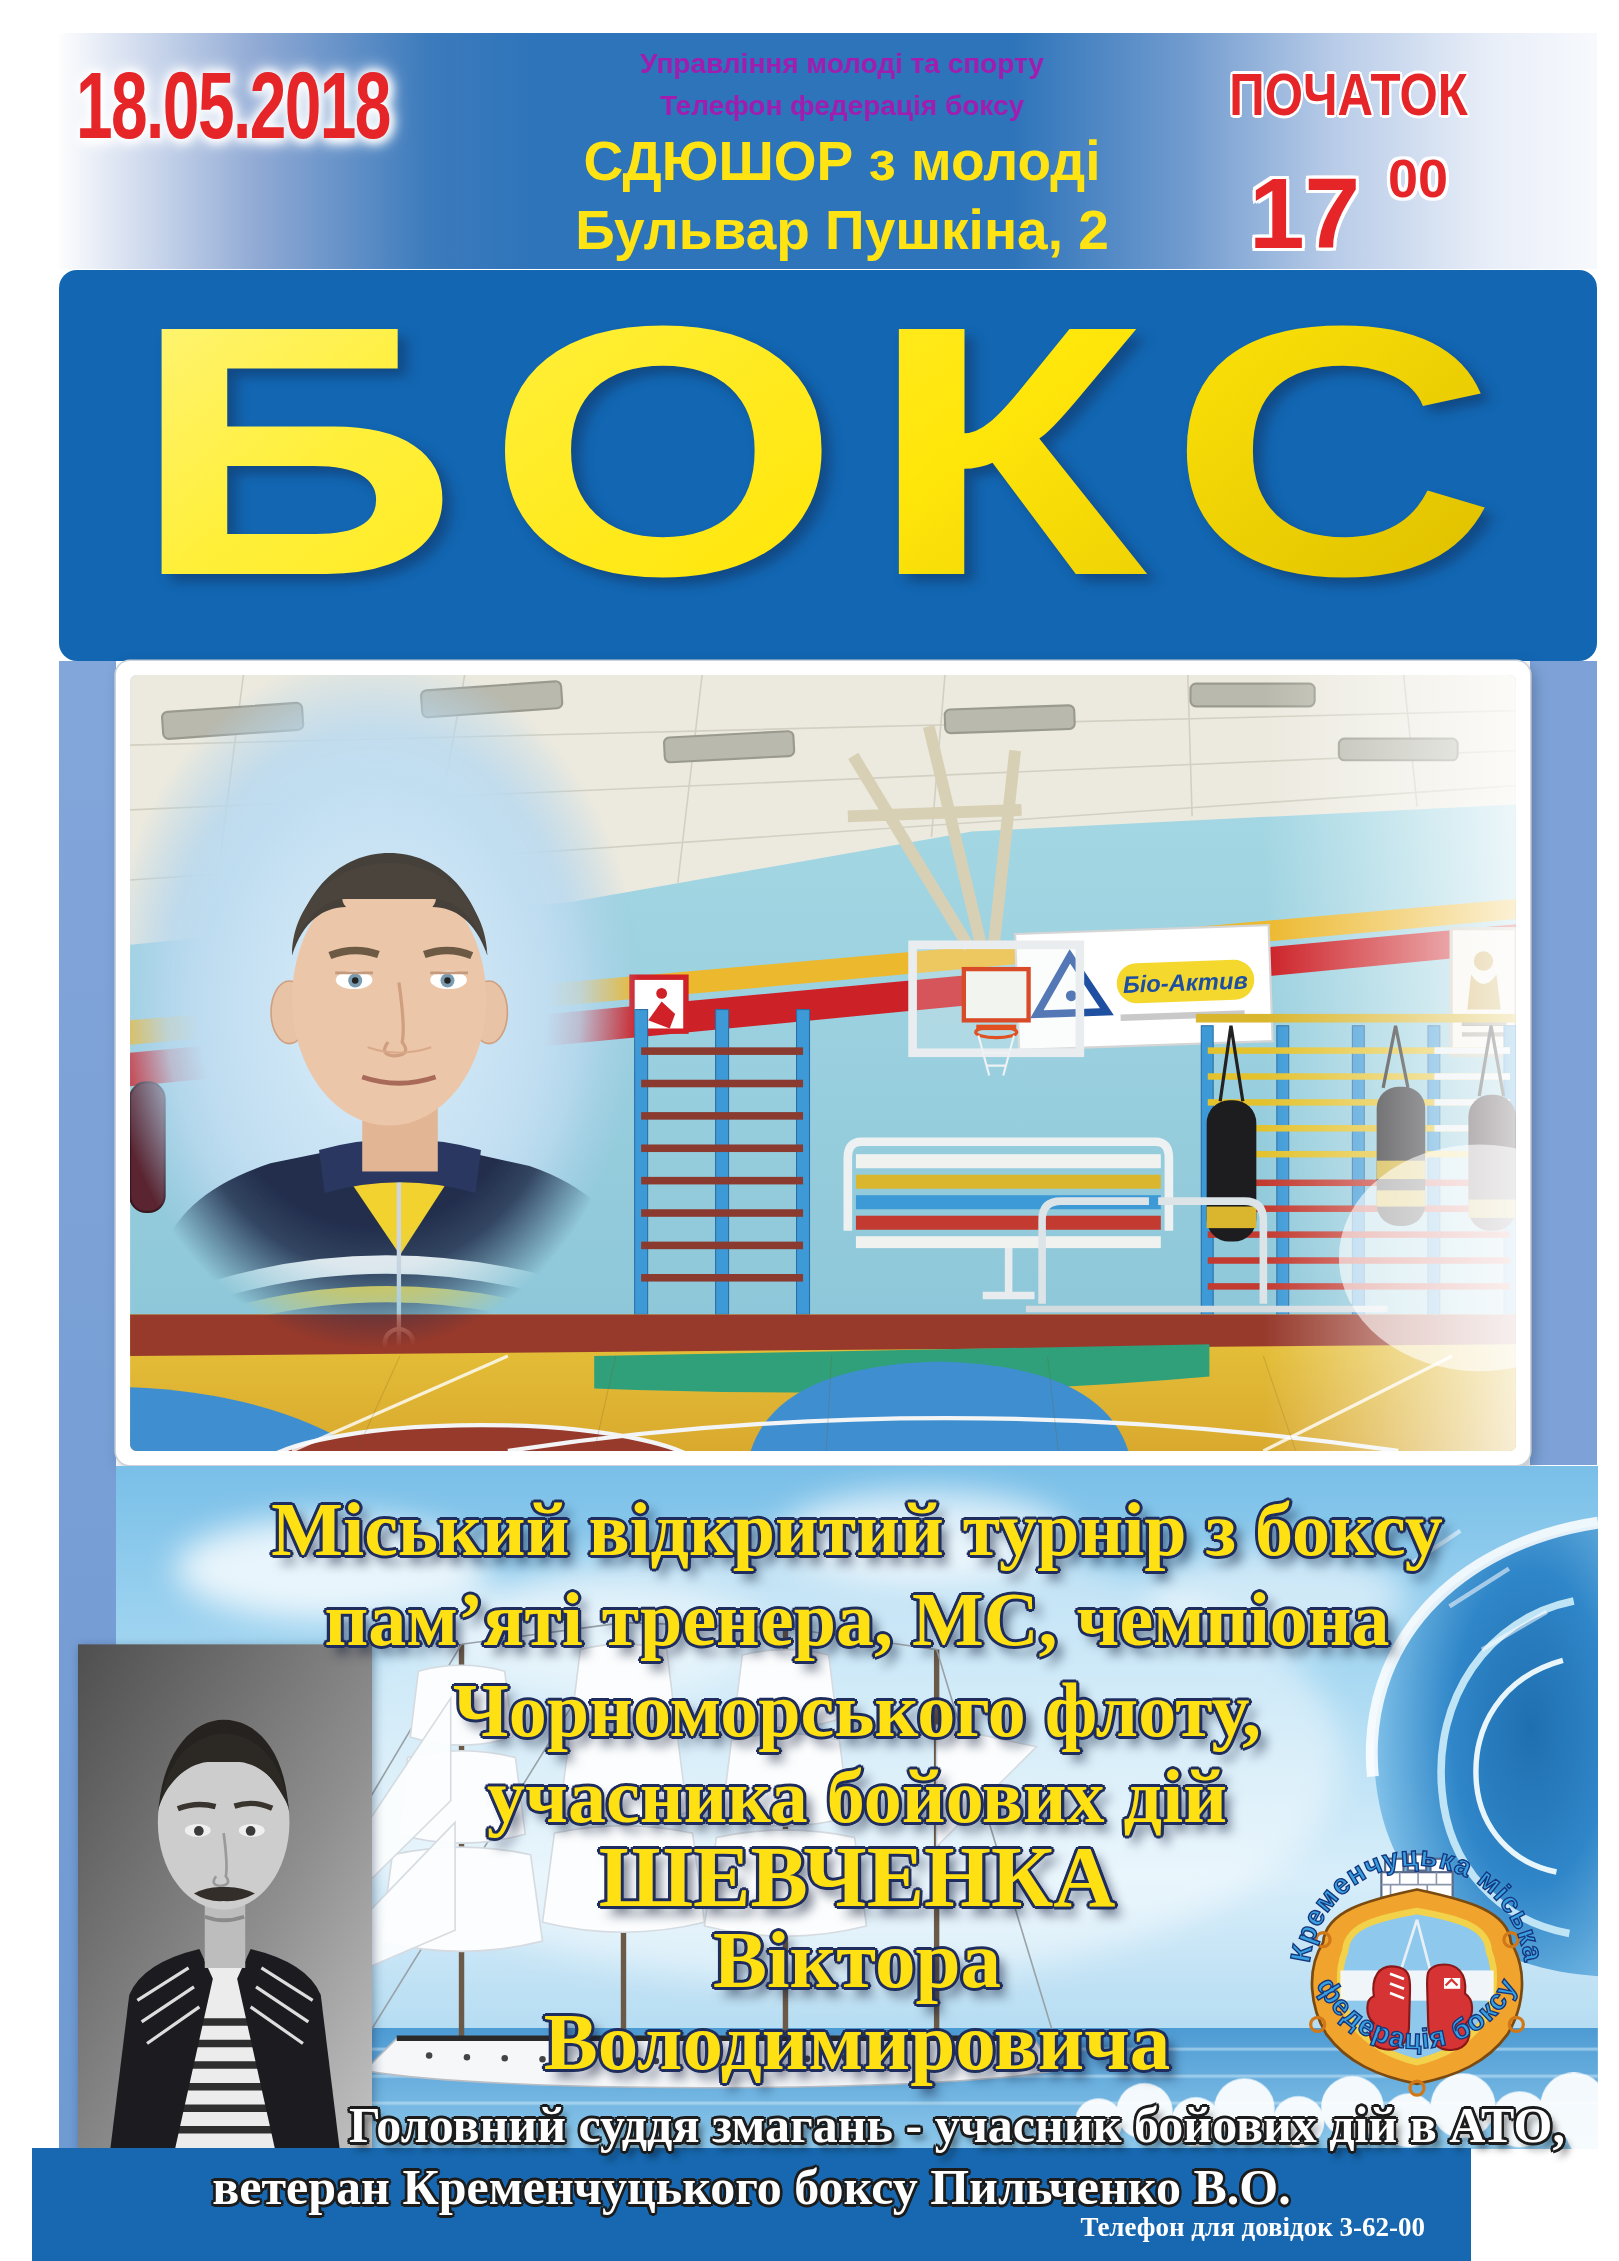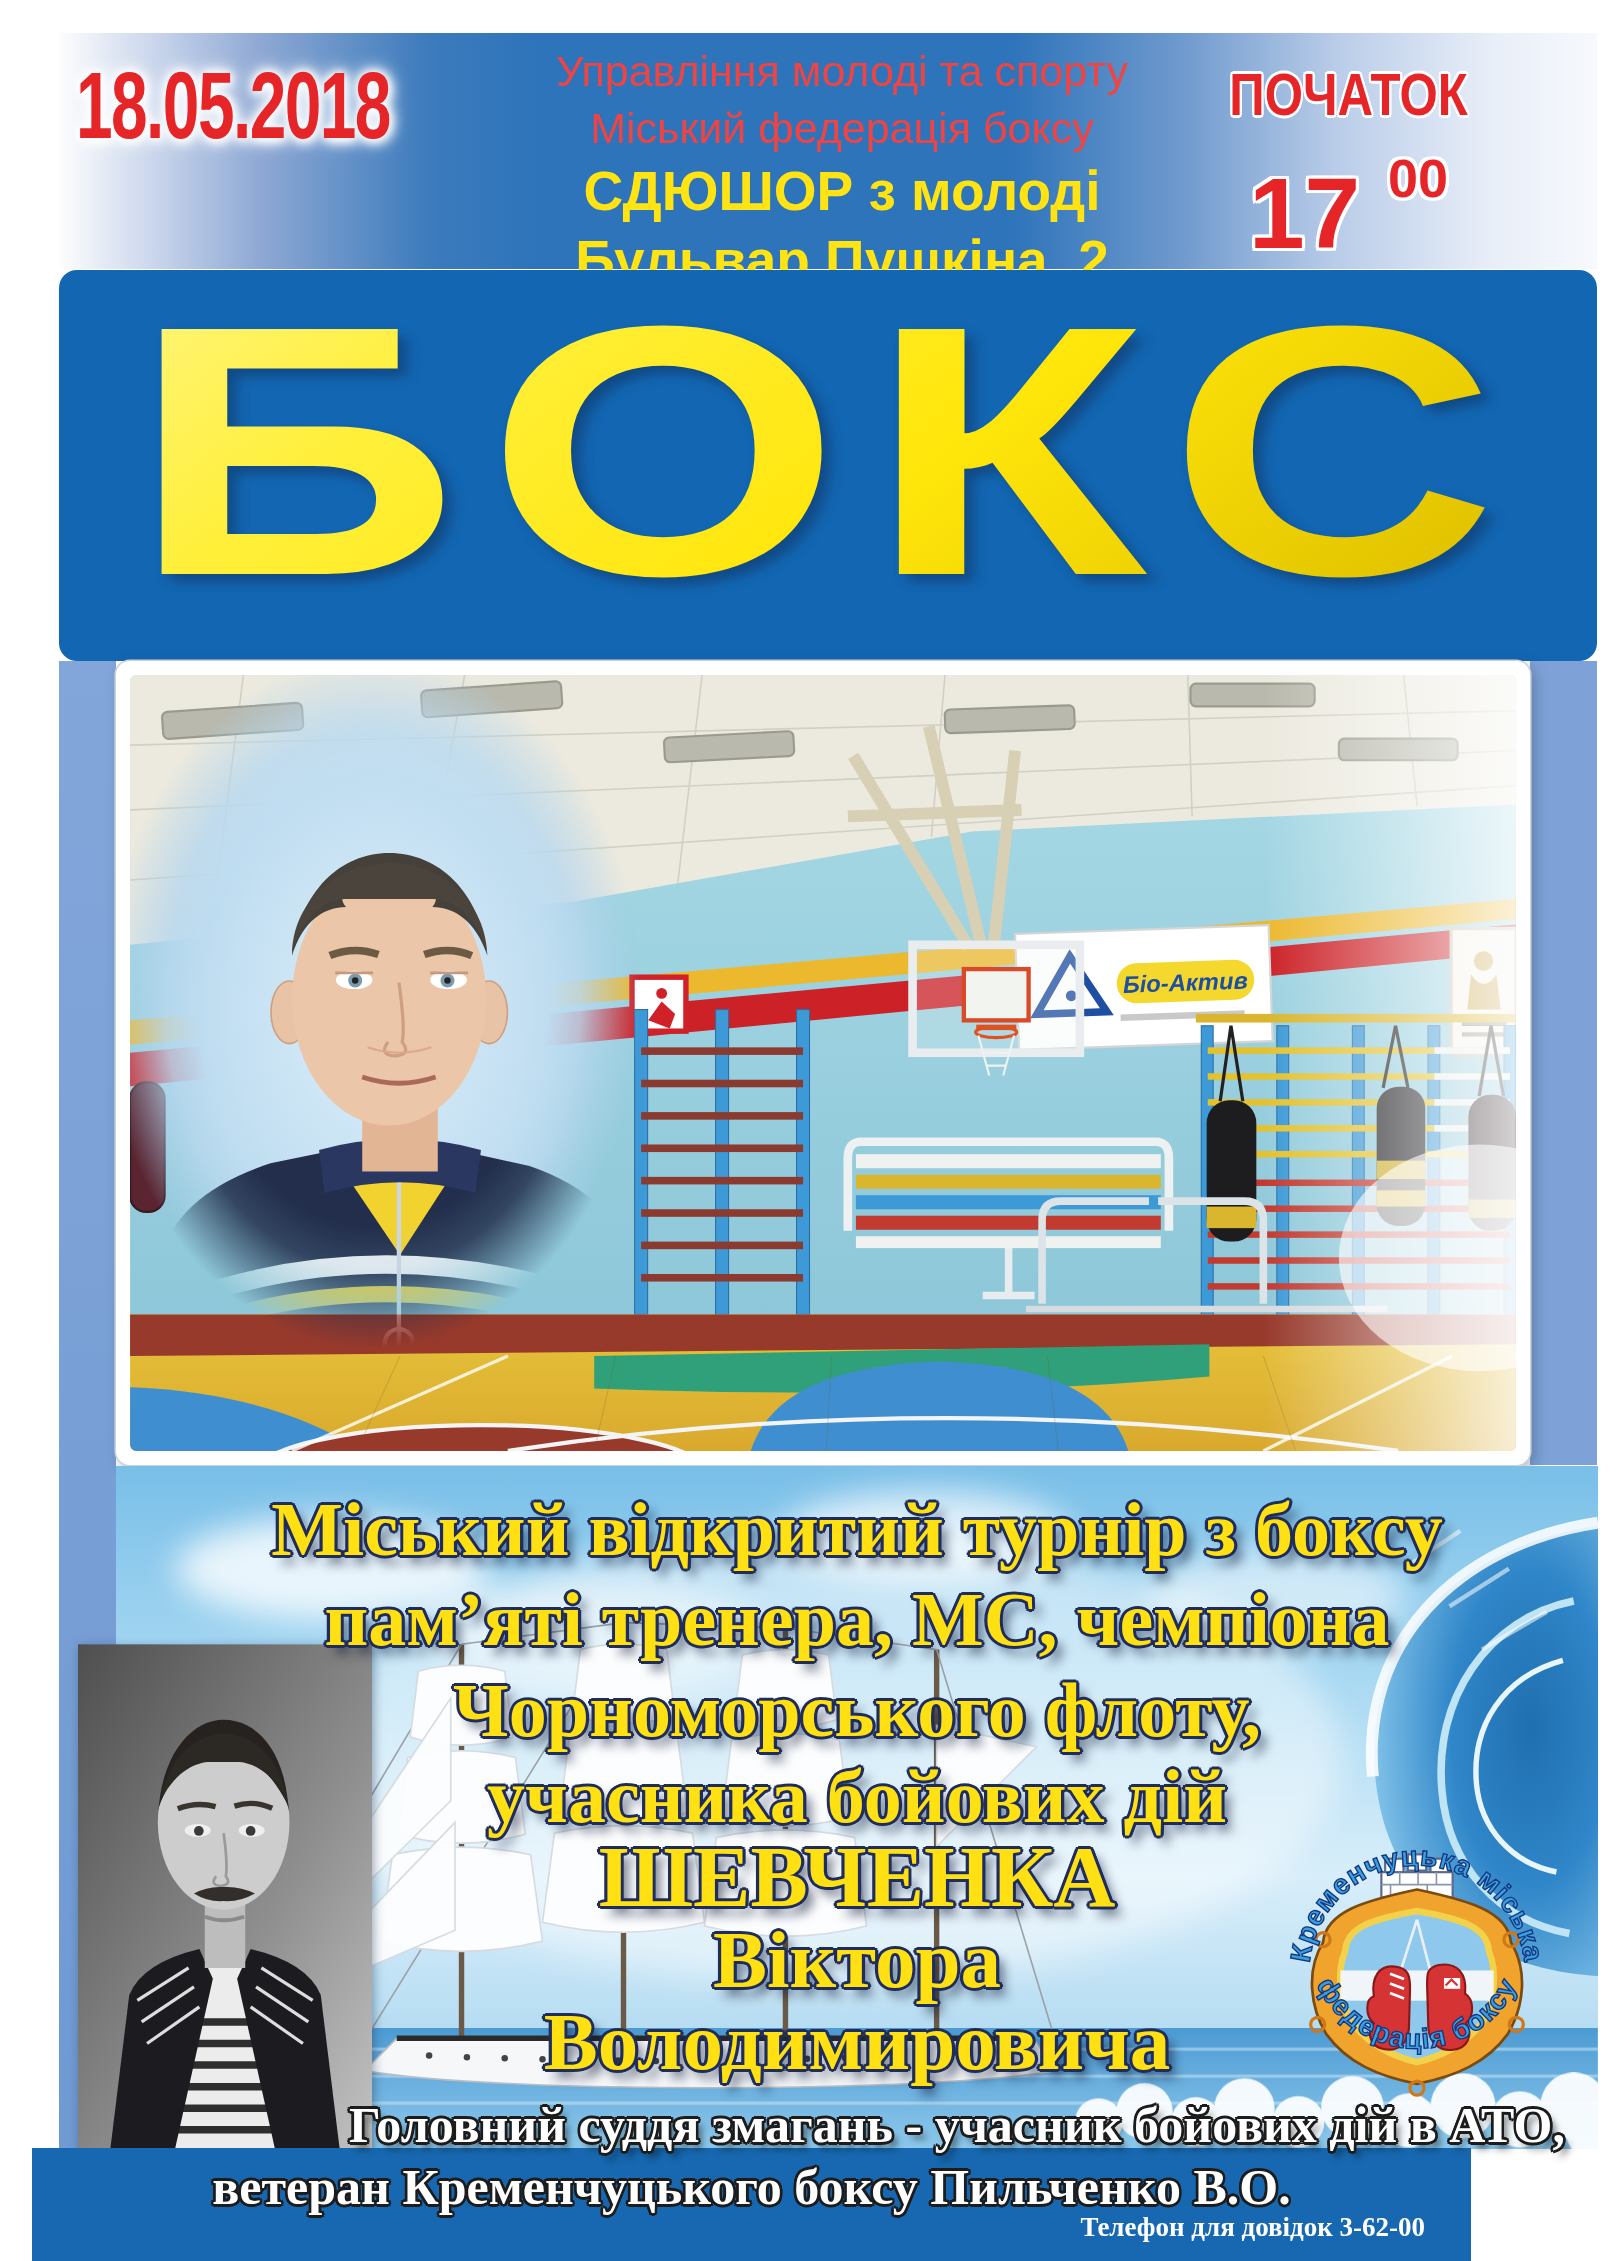--- a/index.html
+++ b/index.html
@@ -7,21 +7,21 @@
         font-family:"Liberation Sans",sans-serif;}
   .abs{position:absolute;}
 
   
   .header-band{left:59px;top:33px;width:1538px;height:236px;
     background:linear-gradient(90deg,#fdfdfe 0%,#cbd7ec 6%,#8fa9d4 13%,#3c7bbc 24%,#2e74ba 31%,#2e74ba 62%,#6f9ace 73%,#b9cce8 83%,#e8eef8 93%,#f7f9fd 100%);}
   .date-txt{left:76px;top:52px;font-size:94px;font-weight:bold;color:#e52528;
     letter-spacing:-2.2px;transform:scaleX(.70);transform-origin:left top;white-space:nowrap;
     text-shadow:0 0 9.7px #fff,0 0 17.3px #fff,0 0 26px rgba(255,255,255,.95),3.2px 3.2px 14px rgba(255,255,255,.95);}
   .org-block{left:464px;top:50px;width:756px;text-align:center;line-height:1;}
-  .org-line{font-weight:normal;font-size:43px;color:#ef4444;margin-bottom:14px;}
+  .org-line{font-weight:bold;font-size:28px;color:#a21caf;margin-bottom:14px;}
   .venue-line{font-weight:bold;font-size:55px;color:#ffe312;margin-top:14px;}
   .start-block{left:1176px;top:60px;width:345px;text-align:center;color:#e52528;}
   .start-label{font-size:60px;font-weight:bold;letter-spacing:0px;transform:scaleX(.82);transform-origin:center top;
     text-shadow:2.7px 0 0 #fff,-2.7px 0 0 #fff,0 2.7px 0 #fff,0 -2.7px 0 #fff,2.2px 2.2px 0 #fff,-2.2px 2.2px 0 #fff,2.2px -2.2px 0 #fff,-2.2px -2.2px 0 #fff;}
   .start-time{margin-top:18.4px;font-size:100px;font-weight:bold;
     text-shadow:3.2px 0 0 #fff,-3.2px 0 0 #fff,0 3.2px 0 #fff,0 -3.2px 0 #fff,2.7px 2.7px 0 #fff,-2.7px 2.7px 0 #fff,2.7px -2.7px 0 #fff,-2.7px -2.7px 0 #fff;}
   .start-time sup{font-size:54px;vertical-align:51px;}
 
   
   .title-band{left:59px;top:270px;width:1538px;height:391px;background:#1266b2;border-radius:18px;}
@@ -75,21 +75,21 @@
 </style>
 </head>
 <body>
 
 <div class="page">
 
   <div class="abs header-band"></div>
   <div class="abs date-txt">18.05.2018</div>
   <div class="abs org-block">
     <div class="org-line">Управління молоді та спорту</div>
-    <div class="org-line">Міський федерація боксу</div>
+    <div class="org-line">Телефон федерація боксу</div>
     <div class="venue-line">СДЮШОР з молоді</div>
     <div class="venue-line">Бульвар Пушкіна, 2</div>
   </div>
   <div class="abs start-block">
     <div class="start-label">ПОЧАТОК</div>
     <div class="start-time"><span>17</span> <sup>00</sup></div>
   </div>
 
   <div class="abs title-band">
     <div class="abs big-title">БОКС</div>

